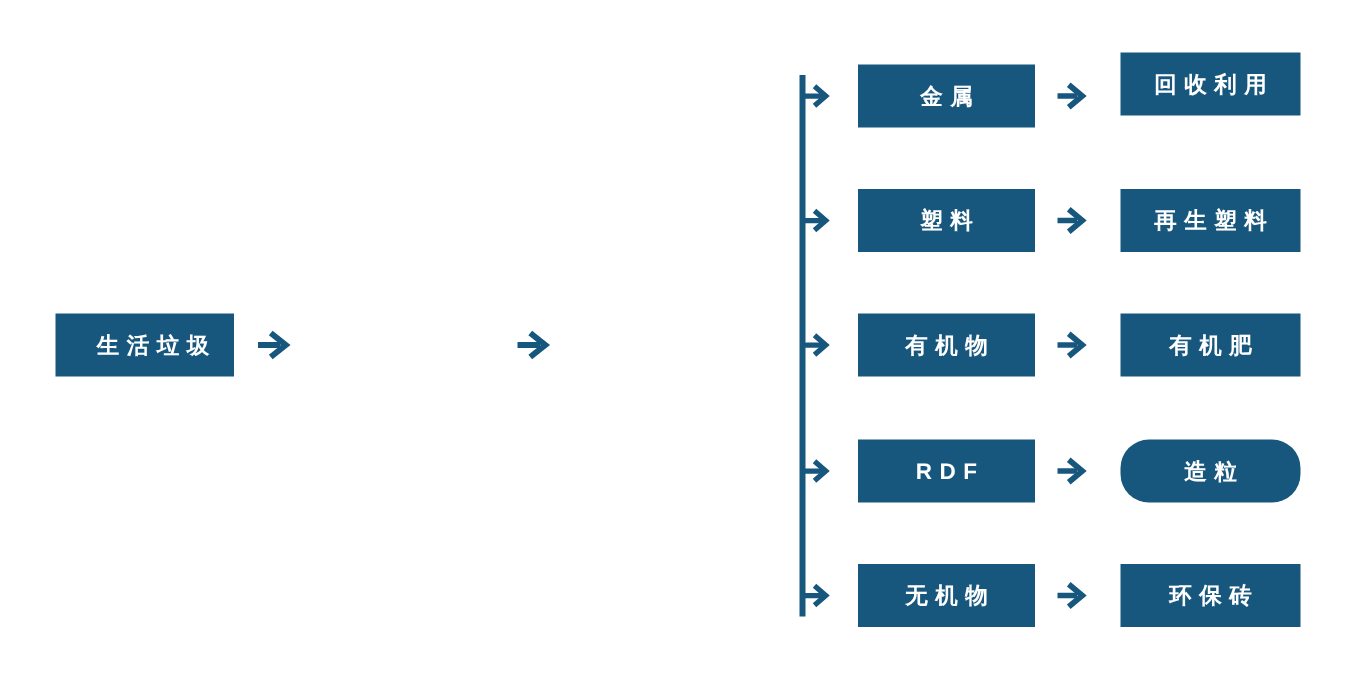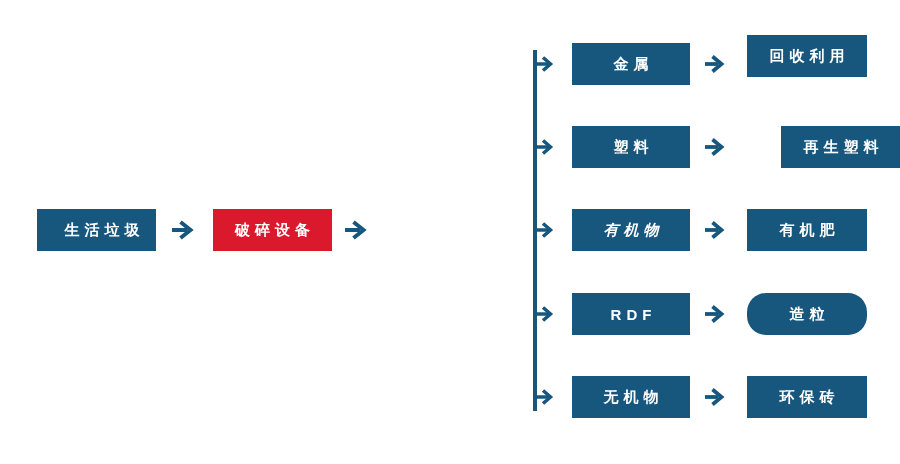--- a/index.html
+++ b/index.html
@@ -42,22 +42,22 @@
     background: var(--blue);
   }
   
   .n-main-0 { left: 37px;  top: 209px; width: 119px; padding-left: 16px; }
   .n-main-1 { left: 213px; top: 209px; width: 119px; }
   .n-main-2 { left: 390px; top: 209px; width: 120px; }
   .a-main-0 { left: 170px; top: 218px; }
   .a-main-1 { left: 343px; top: 218px; }
   
   .row-0 .src { top: 43px; }  .row-0 .dst { top: 35px; }
-  .row-1 .src { top: 126px; } .row-1 .dst { top: 126px; margin-left: 34px; }
-  .row-2 .src { top: 209px; font-style: italic; } .row-2 .dst { top: 209px; }
+  .row-1 .src { top: 126px; } .row-1 .dst { top: 126px; }
+  .row-2 .src { top: 209px; } .row-2 .dst { top: 209px; }
   .row-3 .src { top: 293px; text-align: center; } .row-3 .dst { top: 293px; border-radius: 19px; }
   .row-4 .src { top: 376px; } .row-4 .dst { top: 376px; }
   .row-0 .a-trunk { top: 54px; }  .row-0 .a-mid { top: 53px; }
   .row-1 .a-trunk { top: 137px; } .row-1 .a-mid { top: 136px; }
   .row-2 .a-trunk { top: 220px; } .row-2 .a-mid { top: 219px; }
   .row-3 .a-trunk { top: 304px; } .row-3 .a-mid { top: 303px; }
   .row-4 .a-trunk { top: 387px; } .row-4 .a-mid { top: 386px; }
   .src { left: 572px; width: 118px; }
   .dst { left: 747px; width: 120px; }
   .a-trunk { left: 535px; }
@@ -66,21 +66,20 @@
 </head>
 <body>
 
 <div class="canvas">
 
   <div class="node blue n-main-0">生活垃圾</div>
   <svg class="arrow a-main-0" width="30" height="24" viewBox="0 0 30 24">
     <path d="M2 12 L17 12" stroke-width="4"></path>
       <path d="M10.5 4 L20.5 12 L10.5 20" stroke-width="4"></path>
   </svg>
-  <div class="node red n-main-1">破碎设备</div>
   <svg class="arrow a-main-1" width="30" height="24" viewBox="0 0 30 24">
     <path d="M2 12 L17 12" stroke-width="4"></path>
       <path d="M10.5 4 L20.5 12 L10.5 20" stroke-width="4"></path>
   </svg>
 
   <div class="trunk"></div>
 
   <div class="row-0">
     <svg class="arrow a-trunk" width="24" height="20" viewBox="0 0 24 20">
       <path d="M1 10 L13 10" stroke-width="3.5"></path>

